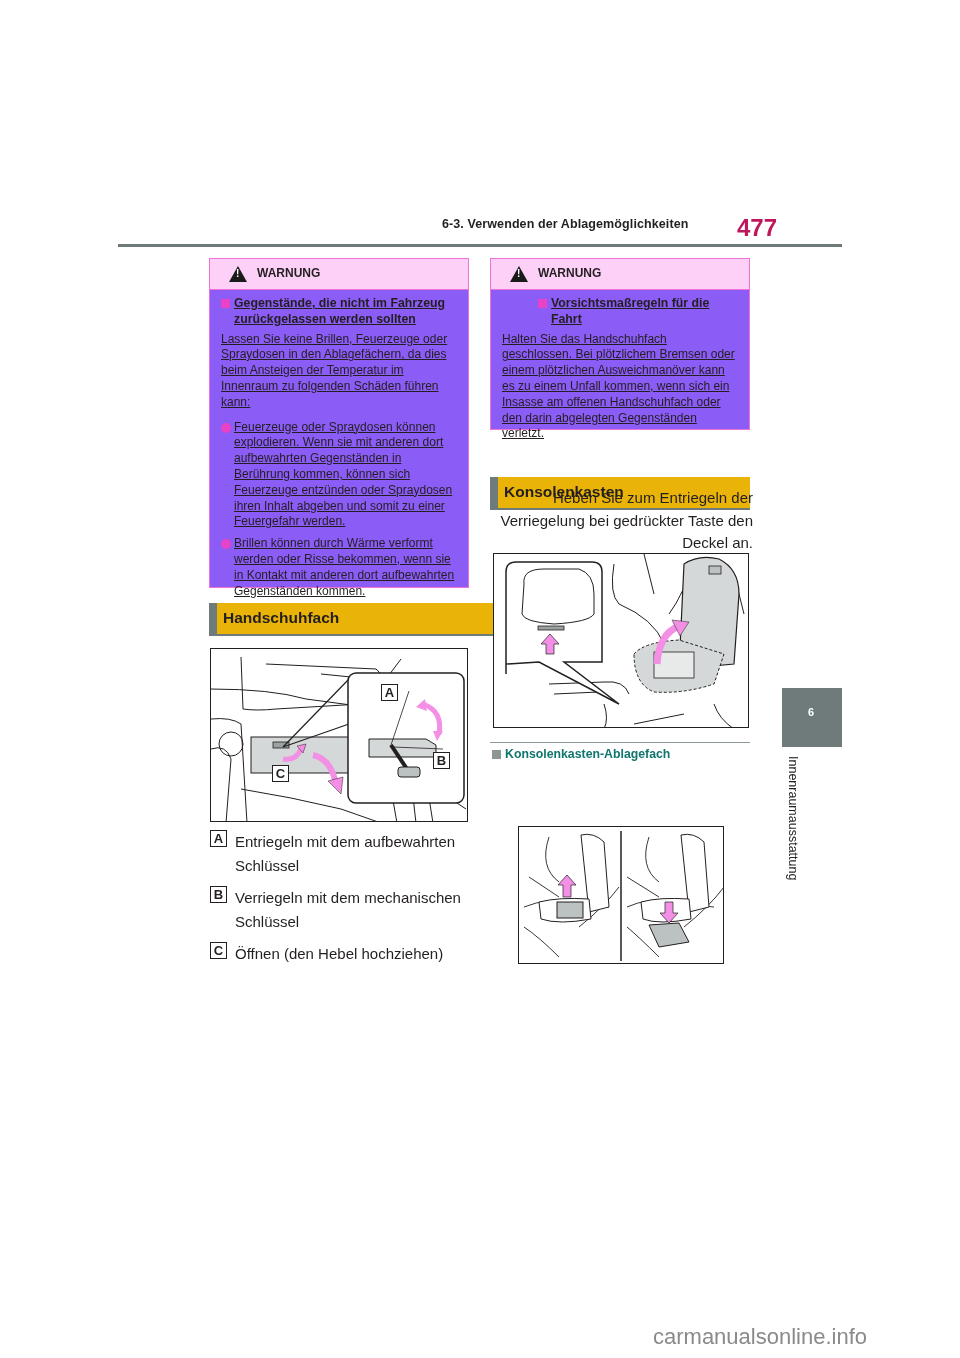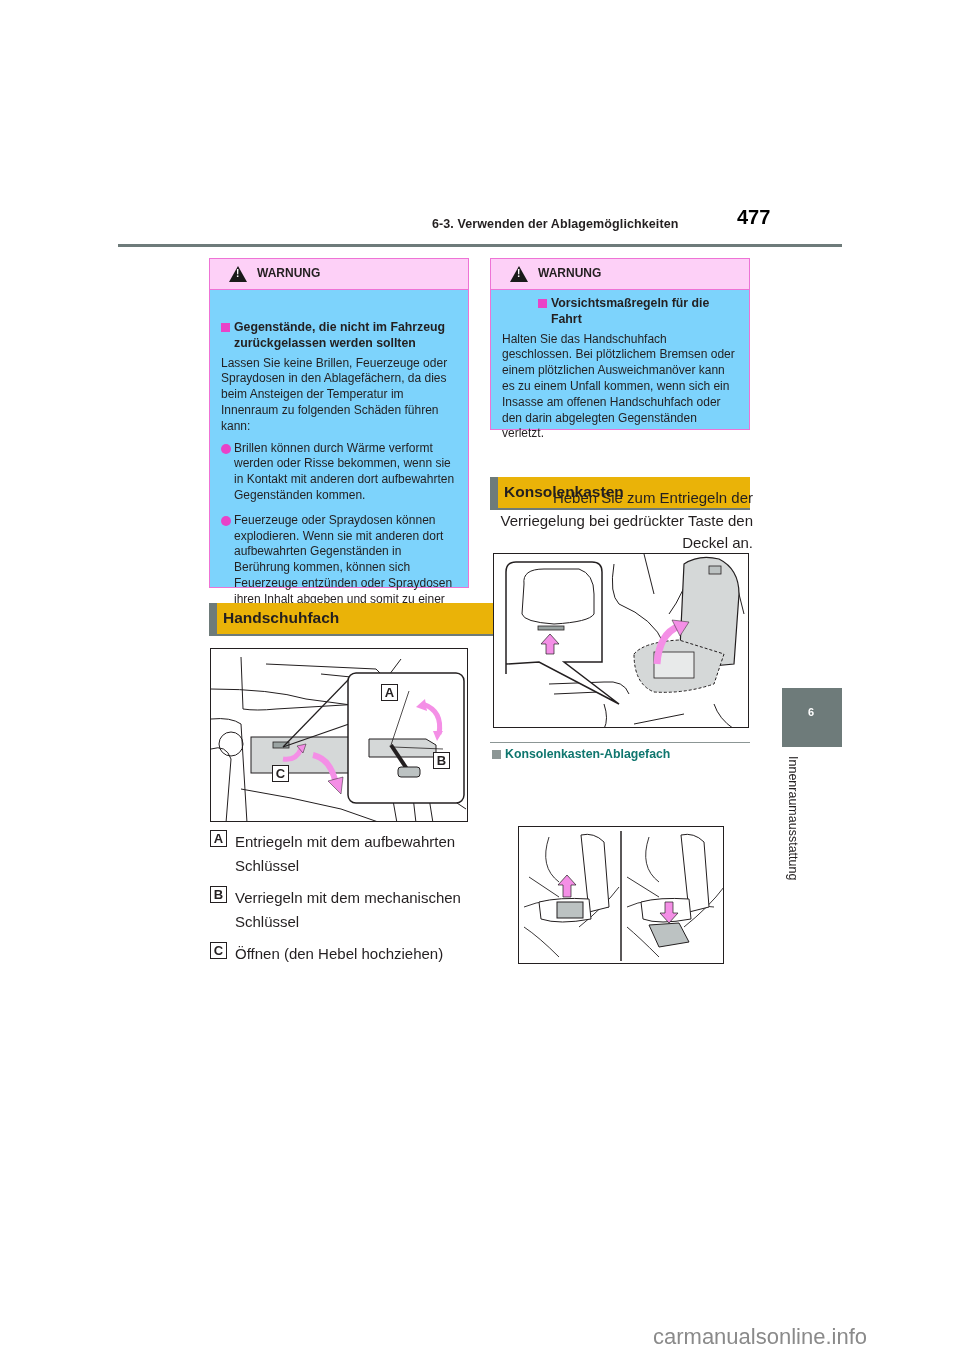--- a/index.html
+++ b/index.html
@@ -2,29 +2,29 @@
 <html><head>
   <meta charset="utf-8">
   <style>
     html, body { margin:0; padding:0; }
     body {
       width:960px; height:1358px; background:#ffffff; position:relative; overflow:hidden;
       font-family:"Liberation Sans", sans-serif; color:#231f20;
     }
     .abs { position:absolute; }
     
-    .hdr-title { left:432px; top:217px; font-size:12.5px; font-weight:bold; color:#231f20; letter-spacing:0.1px; }
-    .hdr-page { left:737px; top:206px; font-size:20px; font-weight:bold; color:#000000; }
+    .hdr-title { left:442px; top:217px; font-size:12.5px; font-weight:bold; color:#231f20; letter-spacing:0.1px; }
+    .hdr-page { left:737px; top:214px; font-size:24px; font-weight:bold; color:#be185d; }
     .hdr-rule { left:118px; top:244px; width:724px; height:3px; background:#6e7b7a; }
     
     .side-tab { left:782px; top:688px; width:60px; height:59px; background:#6e7b7a; }
     .side-tab-num { position:absolute; left:26px; top:18px; color:#fff; font-weight:bold; font-size:11px; }
     .side-label { left:780px; top:756px; width:20px; height:150px; writing-mode:vertical-rl; font-size:12.5px; color:#231f20; }
     
-    .warn { border:1.5px solid #ee73d5; background:#7dd3fc; box-sizing:border-box; }
+    .warn { border:1.5px solid #ee73d5; background:#8b5cf6; box-sizing:border-box;text-decoration:underline; }
     .warn-head { height:30px; background:#fdd0f7; border-bottom:1.5px solid #ee73d5; position:relative; }
     .warn-icon { position:absolute; left:19px; top:7px; width:0; height:0;
       border-left:9px solid transparent; border-right:9px solid transparent; border-bottom:16px solid #1a1a1a; }
     .warn-icon::after { content:"!"; position:absolute; left:-2px; top:2px; color:#fff; font-size:10px; font-weight:bold; line-height:12px; }
     .warn-title { position:absolute; left:47px; top:7px; font-size:12px; font-weight:bold; color:#231f20; }
     .warn-body { padding:6px 10px 8px 11px; font-size:12px; line-height:15.8px; color:#231f20; }
     .sq { display:inline-block; width:9px; height:9px; background:#e843c8; margin-right:4px; vertical-align:0px; }
     .sq.gray { background:#8c9695; }
     .sub-head { font-weight:bold; font-size:12.3px; }
     .para { margin-top:4px; }
@@ -54,32 +54,32 @@
   <span class="side-tab-num">6</span>
 </div>
 <div class="abs side-label">Innenraumausstattung</div>
 
 <div class="abs warn" style="left:209px; top:258px; width:260px; height:330px;">
   <div class="warn-head">
     <span class="warn-icon"></span>
     <span class="warn-title">WARNUNG</span>
   </div>
   <div class="warn-body">
-    <div class="sub-head" style="position:relative; padding-left:13px;margin-top:24px;">
+    <div class="sub-head" style="position:relative; padding-left:13px;">
       <span class="sq" style="position:absolute; left:0; top:3px;"></span>
       <span>Gegenstände, die nicht im Fahrzeug zurückgelassen werden sollten</span>
     </div>
     <div class="para">Lassen Sie keine Brillen, Feuerzeuge oder Spraydosen in den Ablagefächern, da dies beim Ansteigen der Temperatur im Innenraum zu folgenden Schäden führen kann:</div>
+    <div class="bullet" style="margin-top:9px;">
+      <span class="dot"></span>
+      <span>Feuerzeuge oder Spraydosen können explodieren. Wenn sie mit anderen dort aufbewahrten Gegenständen in Berührung kommen, können sich Feuerzeuge entzünden oder Spraydosen ihren Inhalt abgeben und somit zu einer Feuergefahr werden.</span>
+    </div>
     <div class="bullet">
       <span class="dot"></span>
       <span>Brillen können durch Wärme verformt werden oder Risse bekommen, wenn sie in Kontakt mit anderen dort aufbewahrten Gegenständen kommen.</span>
-    </div>
-    <div class="bullet" style="margin-top:9px;">
-      <span class="dot"></span>
-      <span>Feuerzeuge oder Spraydosen können explodieren. Wenn sie mit anderen dort aufbewahrten Gegenständen in Berührung kommen, können sich Feuerzeuge entzünden oder Spraydosen ihren Inhalt abgeben und somit zu einer Feuergefahr werden.</span>
     </div>
   </div>
 </div>
 
 <div class="abs sec" style="left:209px; top:603px; width:292px;">
   <span>Handschuhfach</span>
 </div>
 
 <div class="abs fig" style="left:210px; top:648px; width:258px; height:174px;">
   <svg width="258" height="174" viewBox="0 0 258 174">

